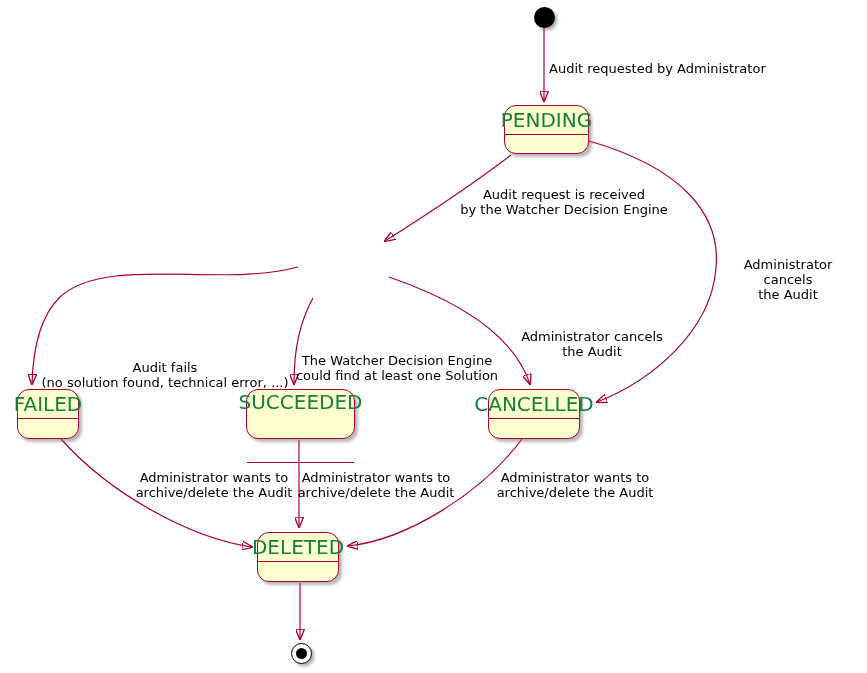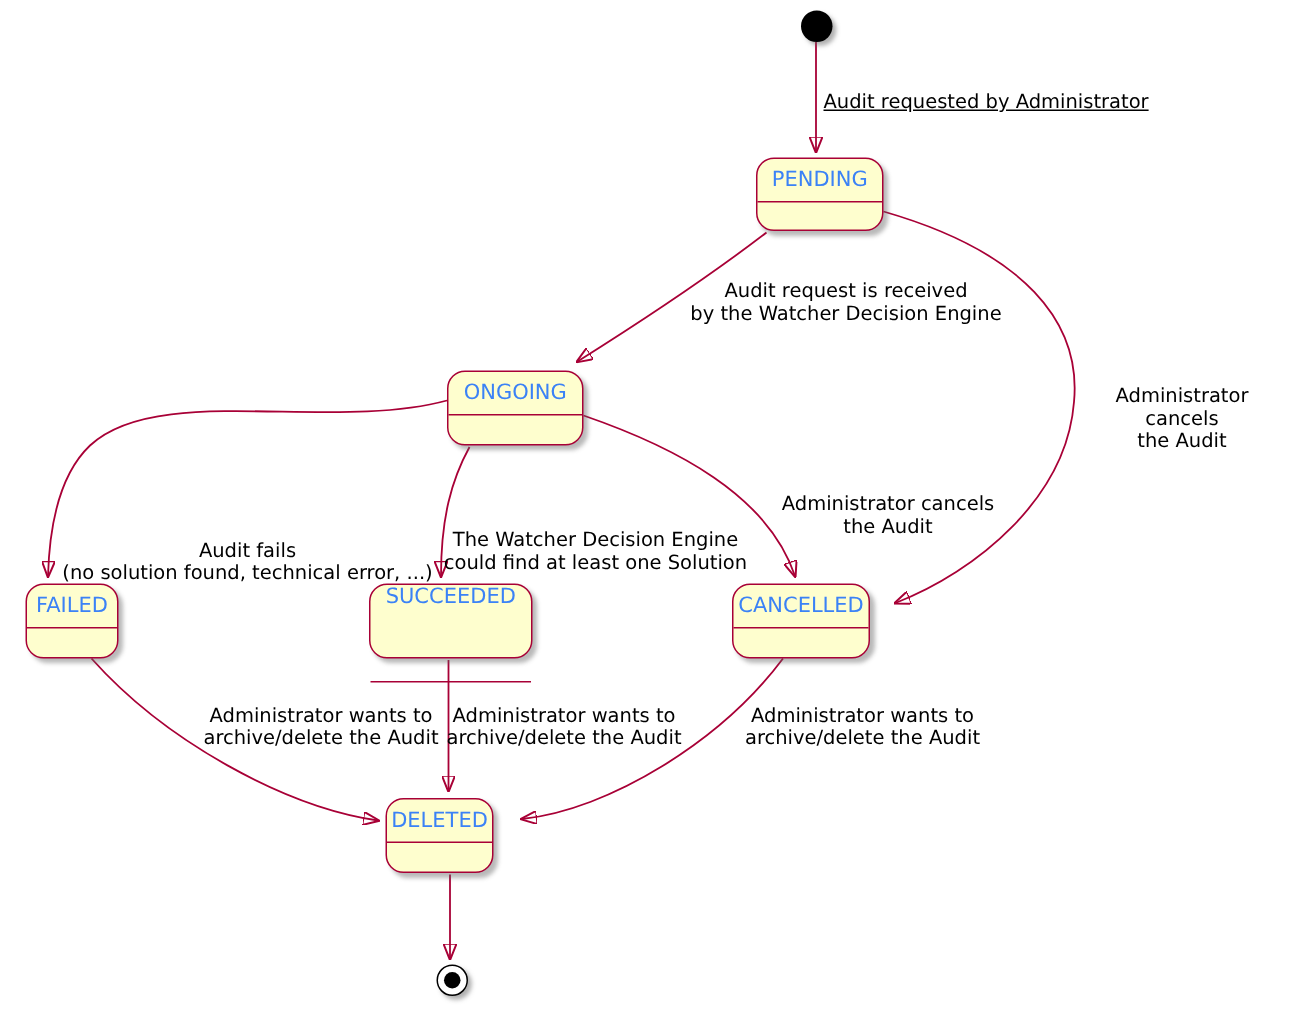--- a/index.html
+++ b/index.html
@@ -30,43 +30,42 @@
     border-radius: 12px;
     box-shadow: 3px 3px 3px rgba(100,100,100,0.45);
     display: flex;
     flex-direction: column;
   }
   .state-title {
     height: 28px;
     display: flex;
     align-items: center;
     justify-content: center;
-    font-size: 14px;
-    color: #3b82f6;
+    font-size: 20px;
+    color: #15803d;
     white-space: nowrap;
   }
   .state-divider {
     border-top: 1.5px solid #A80036;
     height: 0;
   }
   .state-body { flex: 1; }
   .edge-label {
     position: absolute;
     font-size: 13px;
     line-height: 15px;
     color: #000000;
     text-align: center;
     white-space: pre-line;
     transform: translateX(-50%);
   }
   .edge-label.single {
     transform: none;
     text-align: left;
     white-space: nowrap;
-    text-decoration: underline;
   }
   .node-initial {
     position: absolute;
     left: 534px; top: 7px;
     width: 21px; height: 21px;
     border-radius: 50%;
     background: #000000;
     box-shadow: 2.5px 2.5px 3px rgba(100,100,100,0.5);
   }
   .node-final {
@@ -112,45 +111,40 @@
   </svg>
 
   <div class="node-initial"></div>
 
   <div class="state" style="left:504px; top:105px; width:85px; height:49px;">
     <div class="state-title">PENDING</div>
     <div class="state-divider"></div>
     <div class="state-body"></div>
   </div>
 
-  <div class="state" style="left:298px; top:247px; width:91px; height:50px;">
-    <div class="state-title">ONGOING</div>
-    <div class="state-divider"></div>
-    <div class="state-body"></div>
-  </div>
 
   <div class="state" style="left:5px; top:389px; width:62px; height:50px;margin-left:12px;">
     <div class="state-title">FAILED</div>
     <div class="state-divider"></div>
     <div class="state-body"></div>
   </div>
 
   <div class="state" style="left:246px; top:389px; width:109px; height:50px;gap:48px;">
     <div class="state-title">SUCCEEDED</div>
     <div class="state-divider"></div>
     <div class="state-body"></div>
   </div>
 
   <div class="state" style="left:488px; top:389px; width:92px; height:50px;">
     <div class="state-title">CANCELLED</div>
     <div class="state-divider"></div>
     <div class="state-body"></div>
   </div>
 
-  <div class="state" style="left:257px; top:532px; width:72px; height:50px;">
+  <div class="state" style="left:257px; top:532px; width:82px; height:50px;">
     <div class="state-title">DELETED</div>
     <div class="state-divider"></div>
     <div class="state-body"></div>
   </div>
 
   <div class="edge-label single" style="left:549px; top:61px;">Audit requested by Administrator</div>
 
   <div class="edge-label" style="left:564px; top:187px;">Audit request is received
 by the Watcher Decision Engine</div>
 

